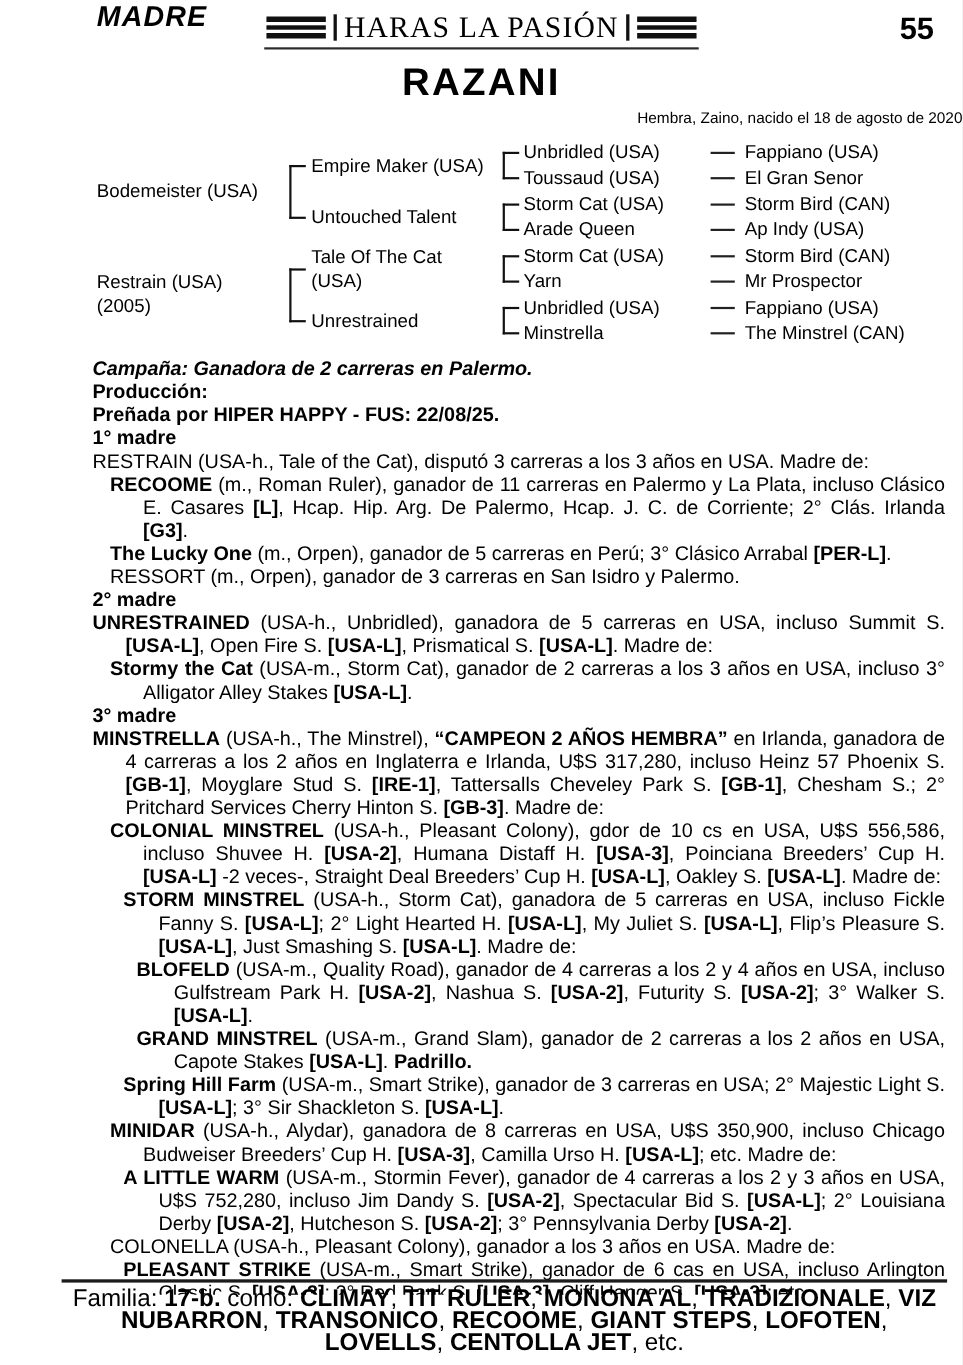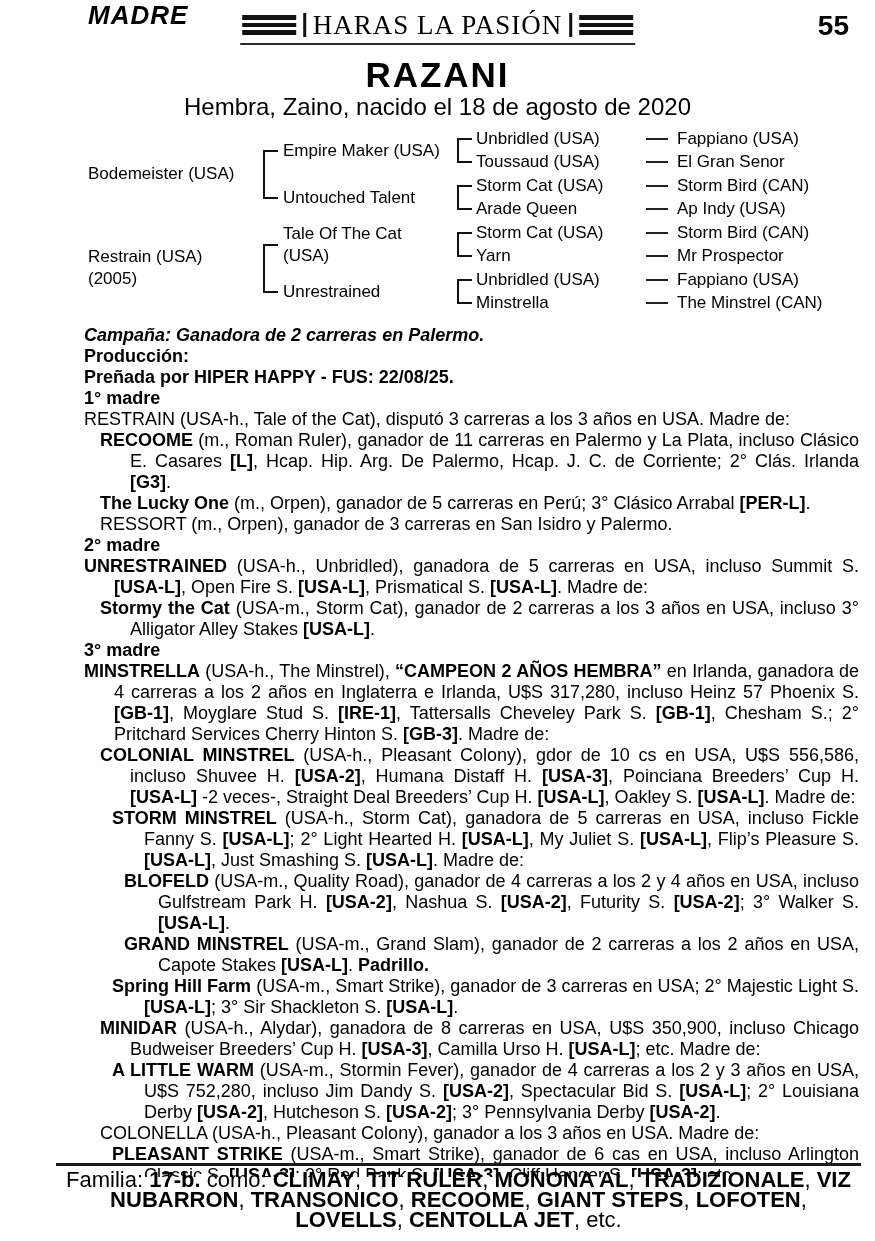--- a/index.html
+++ b/index.html
@@ -14,21 +14,21 @@
   .logo{position:absolute;left:50%;top:12px;transform:translateX(-50%);
     display:flex;align-items:center;border-bottom:2px solid #2a2a2a;padding:0 2px 5px 2px;}
   .bars{display:flex;flex-direction:column;gap:3px;}
   .bars i{display:block;width:54px;height:4.5px;background:#111;}
   .vbar{width:3px;height:24px;background:#111;margin:0 7px;}
   .brand-text{font-family:"Liberation Serif",serif;font-size:27px;letter-spacing:1px;
     white-space:nowrap;line-height:26px;}
   .pageno{position:absolute;right:26px;top:10px;font-size:28px;font-weight:700;}
   
   .title{text-align:center;font-size:35px;font-weight:700;letter-spacing:2px;line-height:36px;}
-  .subtitle{text-align:center;font-size:24px;margin-top:3px;line-height:22px;}
+  .subtitle{text-align:right;font-size:14px;margin-top:3px;line-height:22px;}
   
   .pedigree{margin:9px 0 0 88px;display:grid;
     grid-template-columns:168px 22px 172px 22px 162px 1fr;
     grid-auto-rows:23.5px;font-size:17px;}
   .pcell{display:flex;flex-direction:column;justify-content:center;line-height:22px;}
   .pcell.pad{padding-left:5px;}
   .a-c1a{grid-area:1/1/5/2}.a-c1b{grid-area:5/1/9/2}
   .a-b1a{grid-area:1/2/5/3}.a-b1b{grid-area:5/2/9/3}
   .a-c2a{grid-area:1/3/3/4}.a-c2b{grid-area:3/3/5/4}
   .a-c2c{grid-area:5/3/7/4}.a-c2d{grid-area:7/3/9/4}

